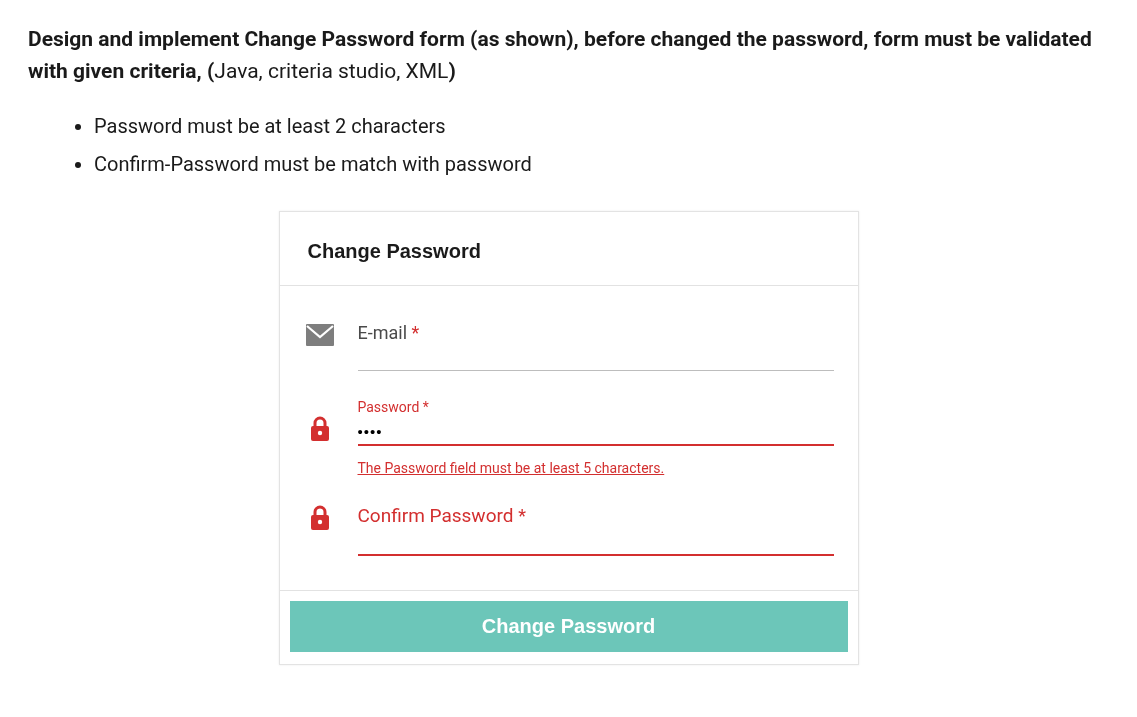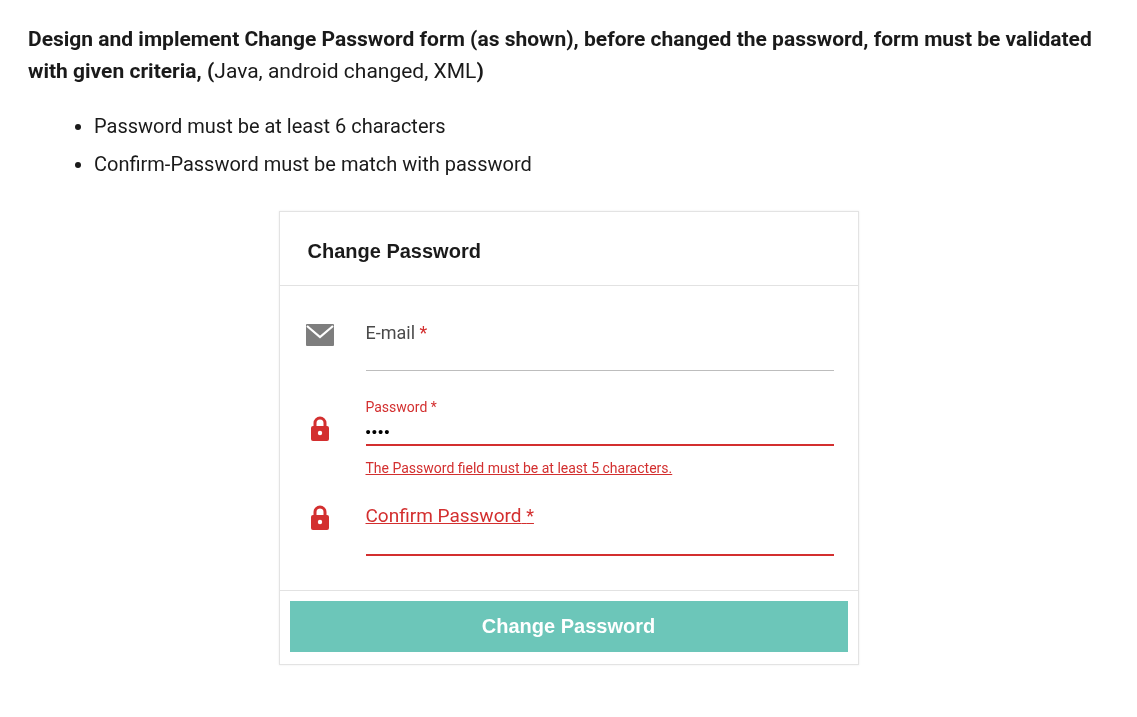--- a/index.html
+++ b/index.html
@@ -49,41 +49,40 @@
       font-weight: 700;
       font-size: 20px;
       color: #1a1a1a;
     }
     .card-body {
       padding: 36px 24px 8px 24px;
     }
     .field-row {
       display: flex;
       align-items: flex-start;
-      gap: 30px;
+      gap: 22px;
       margin-bottom: 28px;
     }
     .icon-slot {
       width: 32px;
       flex: 0 0 32px;
       display: flex;
       justify-content: center;
       padding-top: 2px;
     }
     .field-block {
       flex: 1 1 auto;
     }
     .label-line {
       font-size: 18px;
       color: #4a4a4a;
       padding-bottom: 4px;
     }
     .label-line.error {
       color: #d32f2f;
-      text-decoration: underline;
     }
     .label-line.small {
       font-size: 14px;
       color: #d32f2f;
       margin-bottom: 2px;
     }
     .asterisk {
       color: #d32f2f;
       font-size: 18px;
     }
@@ -125,25 +124,25 @@
       font-weight: 700;
       font-size: 20px;
       padding: 14px 0;
       cursor: pointer;
     }
   </style>
 </head>
 <body>
 
 <div class="title">
-  <span class="bold">Design and implement Change Password form (as shown), before changed the password, form must be validated with given criteria, (</span><span>Java, android changed, XML</span><span class="bold">)</span>
+  <span class="bold">Design and implement Change Password form (as shown), before changed the password, form must be validated with given criteria, (</span><span>Java, criteria studio, XML</span><span class="bold">)</span>
 </div>
 
 <ul class="bullets">
-  <li>Password must be at least 6 characters</li>
+  <li>Password must be at least 2 characters</li>
   <li>Confirm-Password must be match with password</li>
 </ul>
 
 <div class="phone-card">
 
   <div class="card-header">
     <div class="card-header-title">Change Password</div>
   </div>
 
   <div class="card-body">

